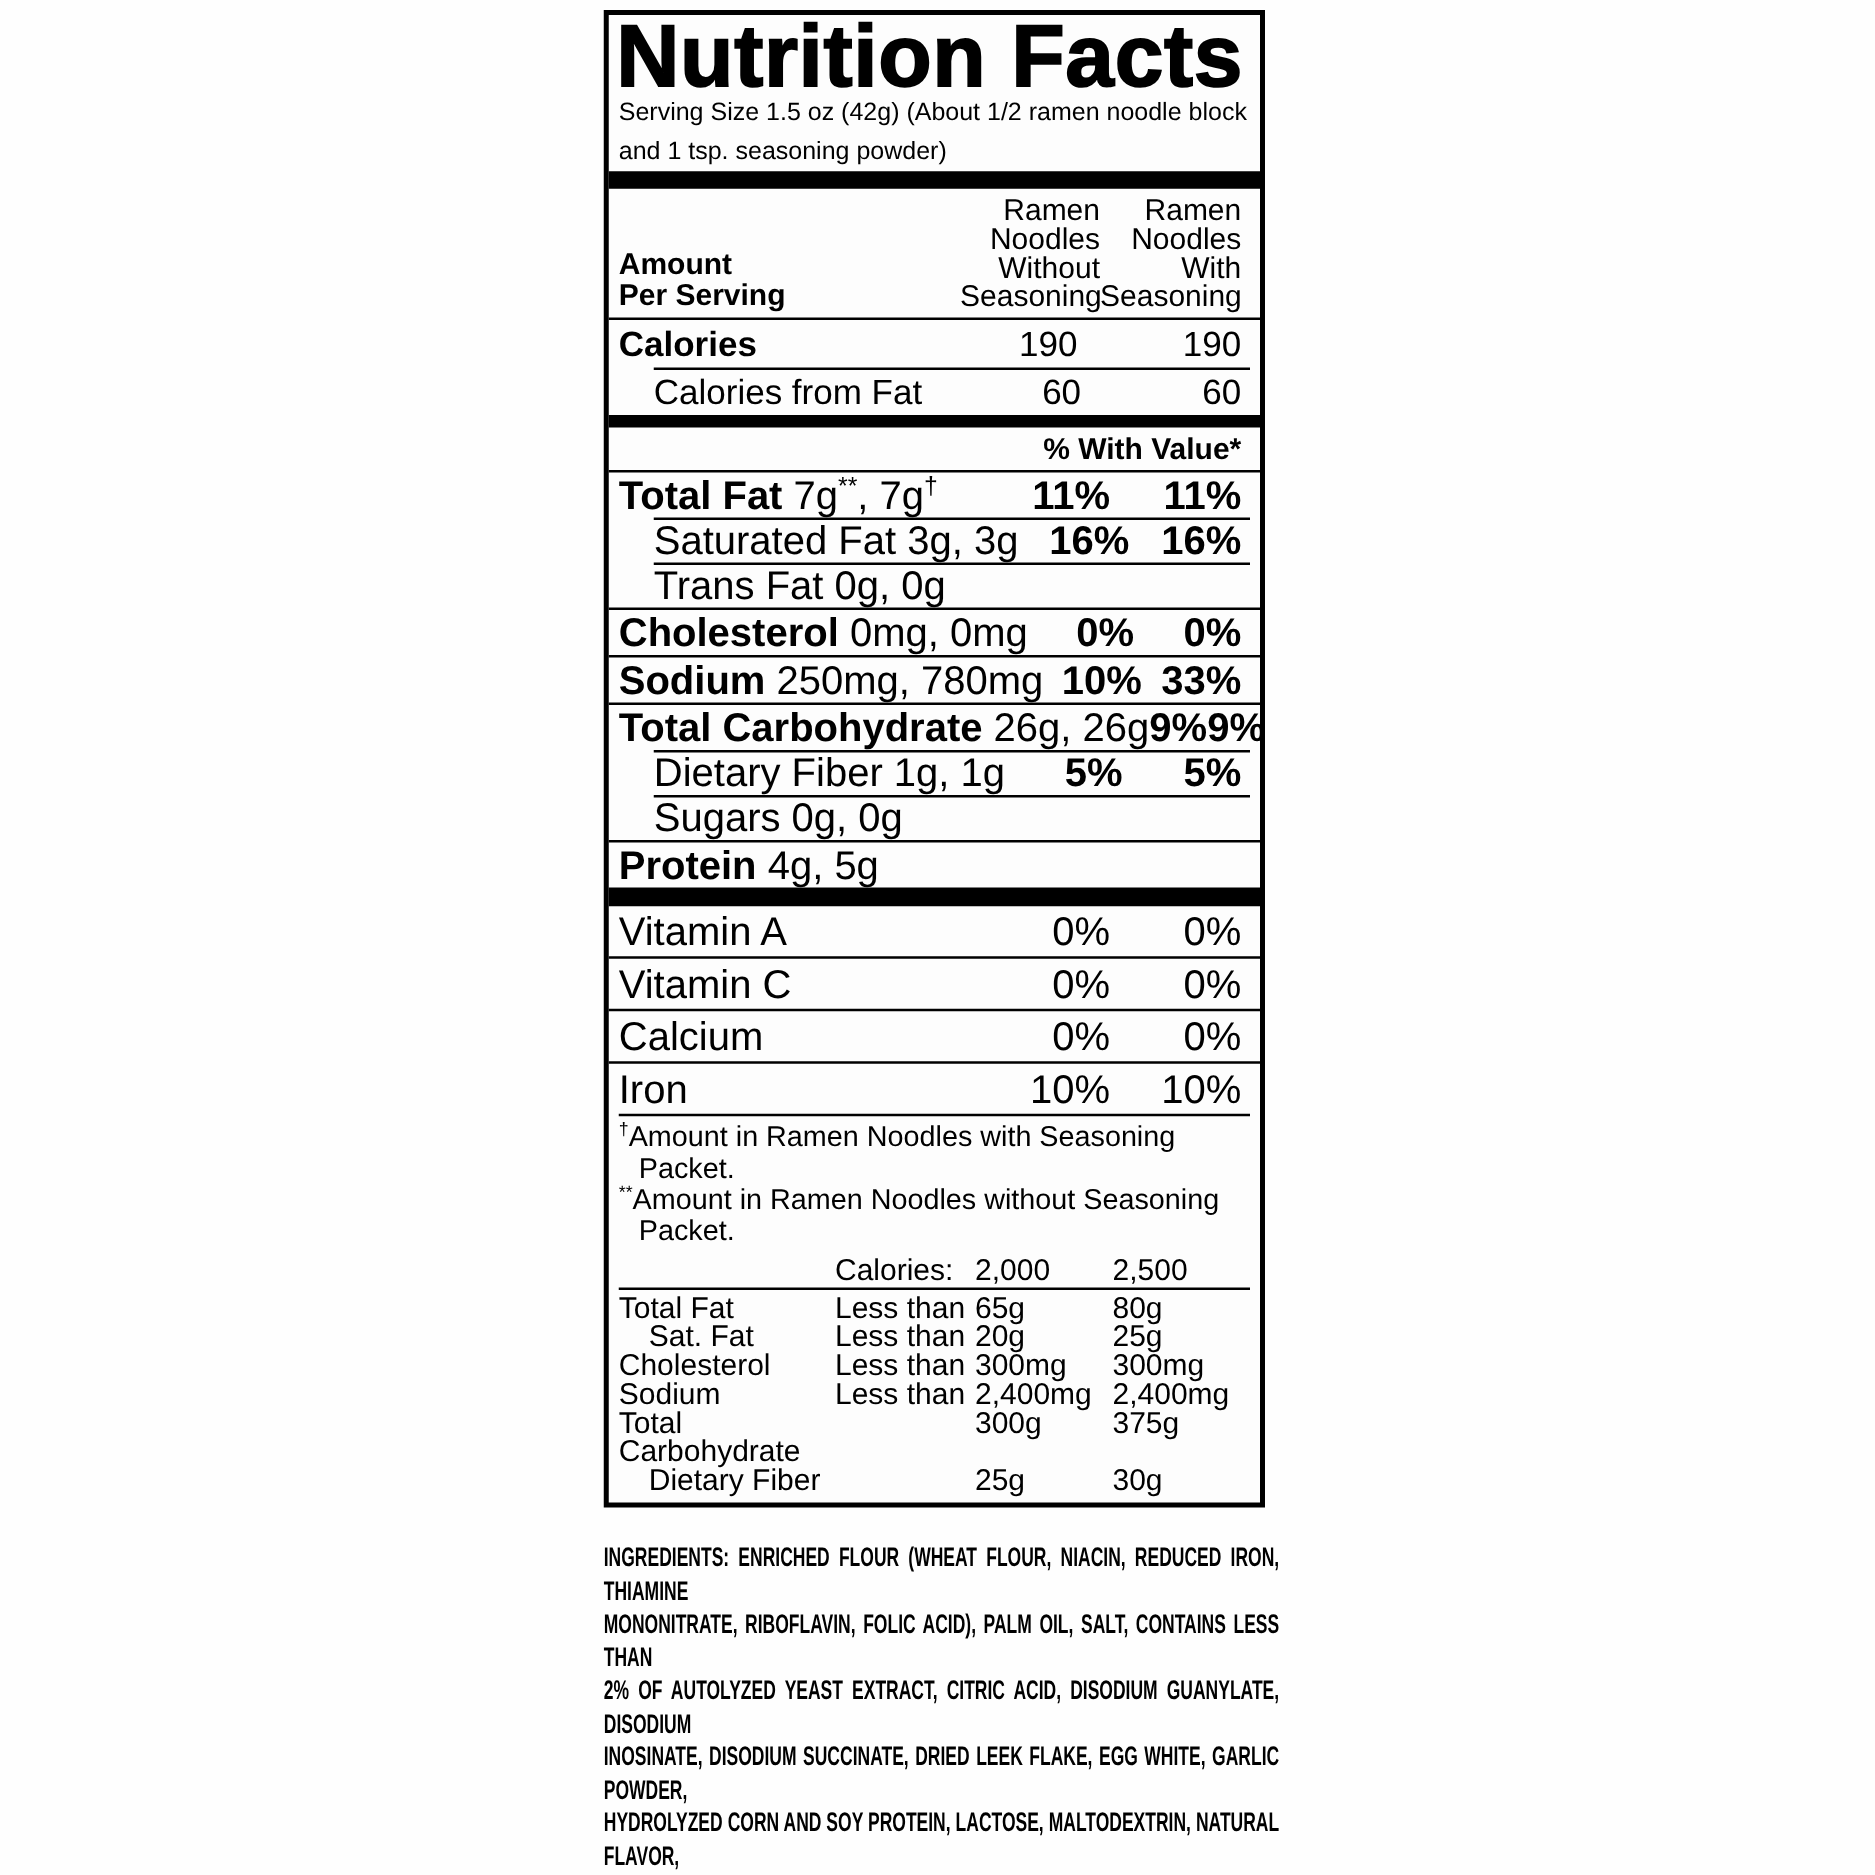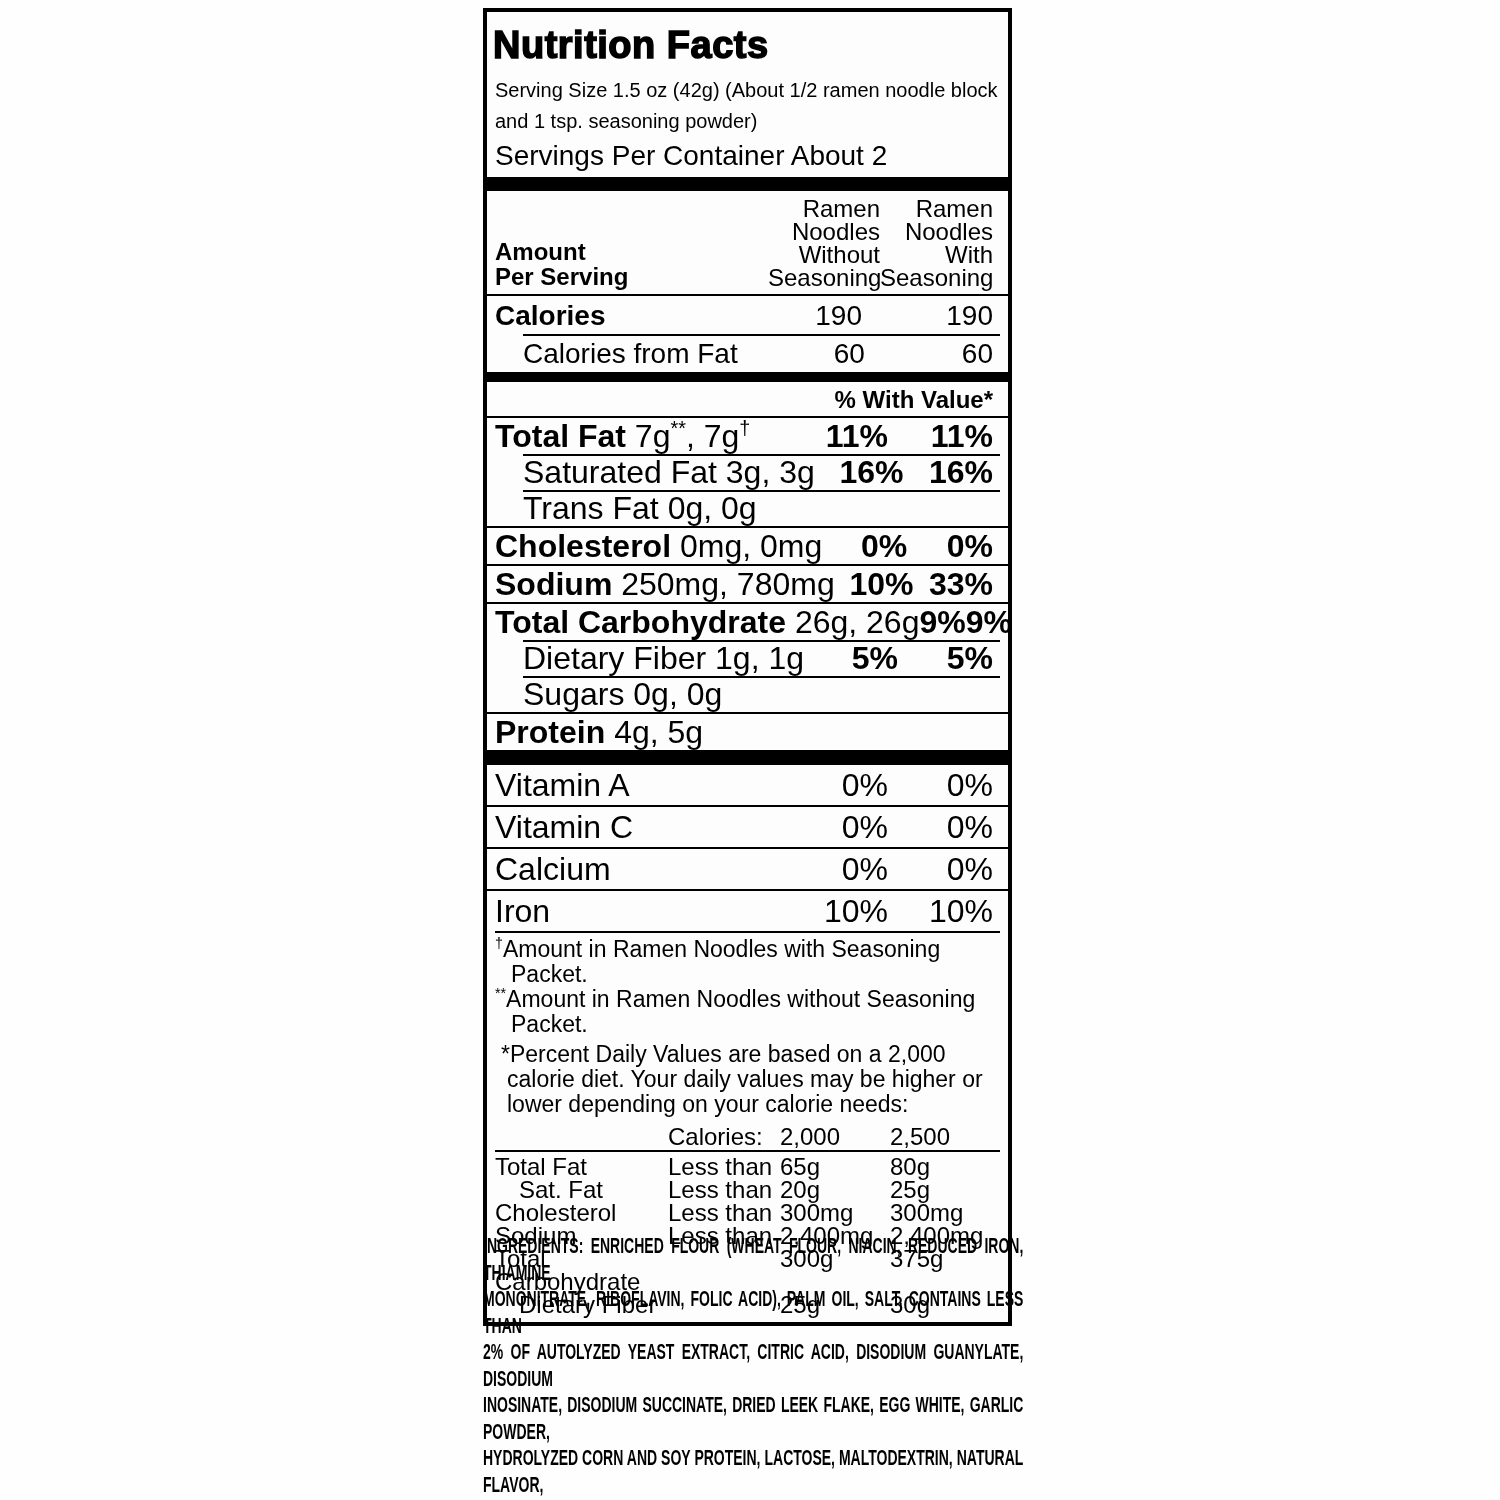--- a/index.html
+++ b/index.html
@@ -9,21 +9,21 @@
     font-family:"Liberation Sans", sans-serif;
     -webkit-font-smoothing:antialiased;
   }
   .nf-box {
     position:absolute; left:483px; top:8px; width:529px;
     box-sizing:border-box;
     border:4px solid #000; background:#fdfdfd;
     padding:4px 0 6px 0;
   }
   .nf-title {
-    font-size:38px; font-weight:bold; letter-spacing:0.5px;
+    font-size:70px; font-weight:bold; letter-spacing:0.5px;
     line-height:54px; padding:2px 6px 0 6px;
     -webkit-text-stroke:1.5px #000;
     white-space:nowrap;
   }
   .serving-block { font-size:20px; line-height:31px; padding:3px 8px 0 8px; }
   .servings-per { font-size:28px; line-height:31px; padding:3px 8px 6px 8px; }
   .bar { background:#000; }
   .bar-thick { height:14px; }
   .bar-med  { height:10px; }
   .bar-thick2 { height:15px; }
@@ -75,21 +75,20 @@
   .ing-line { text-align:justify; text-align-last:justify; white-space:normal; }
 </style>
 </head>
 <body>
 
 <div class="nf-box">
 
   <div class="nf-title">Nutrition Facts</div>
 
   <div class="serving-block">Serving Size 1.5 oz (42g) (About 1/2 ramen noodle block and 1 tsp. seasoning powder)</div>
-  <div class="servings-per">Servings Per Container About 2</div>
 
   <div class="bar bar-thick"></div>
 
   <div class="cols-header">
     <div class="amount-label">
       <div>Amount</div>
       <div>Per Serving</div>
     </div>
     <div class="colhead c1">
       <div>Ramen</div>
@@ -193,21 +192,20 @@
   </div>
   <div class="row vit-row sep-full">
     <span class="name">Iron</span>
     <span class="v1">10%</span>
     <span class="v2">10%</span>
   </div>
 
   <div class="footnotes">
     <div class="fn"><sup>†</sup><span>Amount in Ramen Noodles with Seasoning Packet.</span></div>
     <div class="fn"><sup>**</sup><span>Amount in Ramen Noodles without Seasoning Packet.</span></div>
-    <div class="fn-dv"><span>*</span><span>Percent Daily Values are based on a 2,000 calorie diet. Your daily values may be higher or lower depending on your calorie needs:</span></div>
   </div>
 
   <div class="dv-table">
     <div class="dvt-header">
       <span class="h-cal">Calories:</span>
       <span>2,000</span>
       <span>2,500</span>
     </div>
     <div class="dvt-rows">
       <div class="dvt-row">

